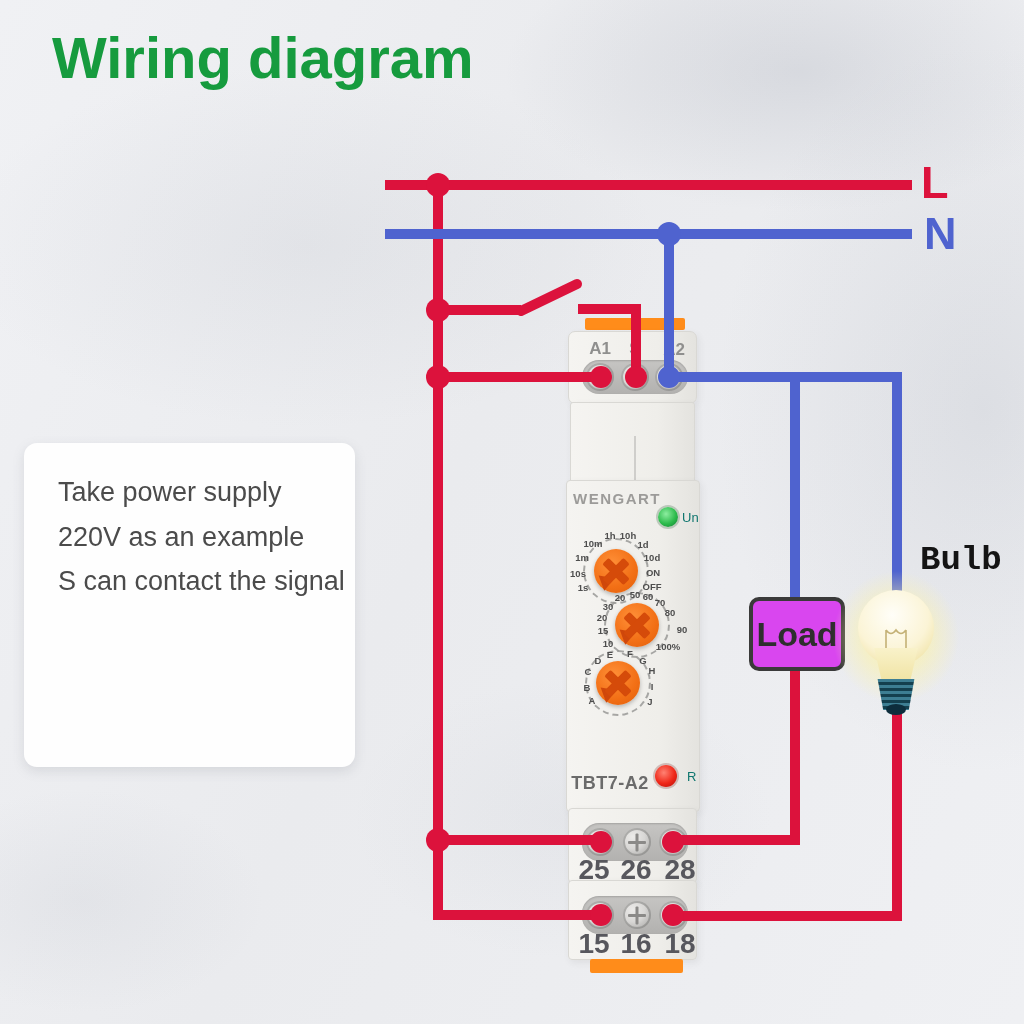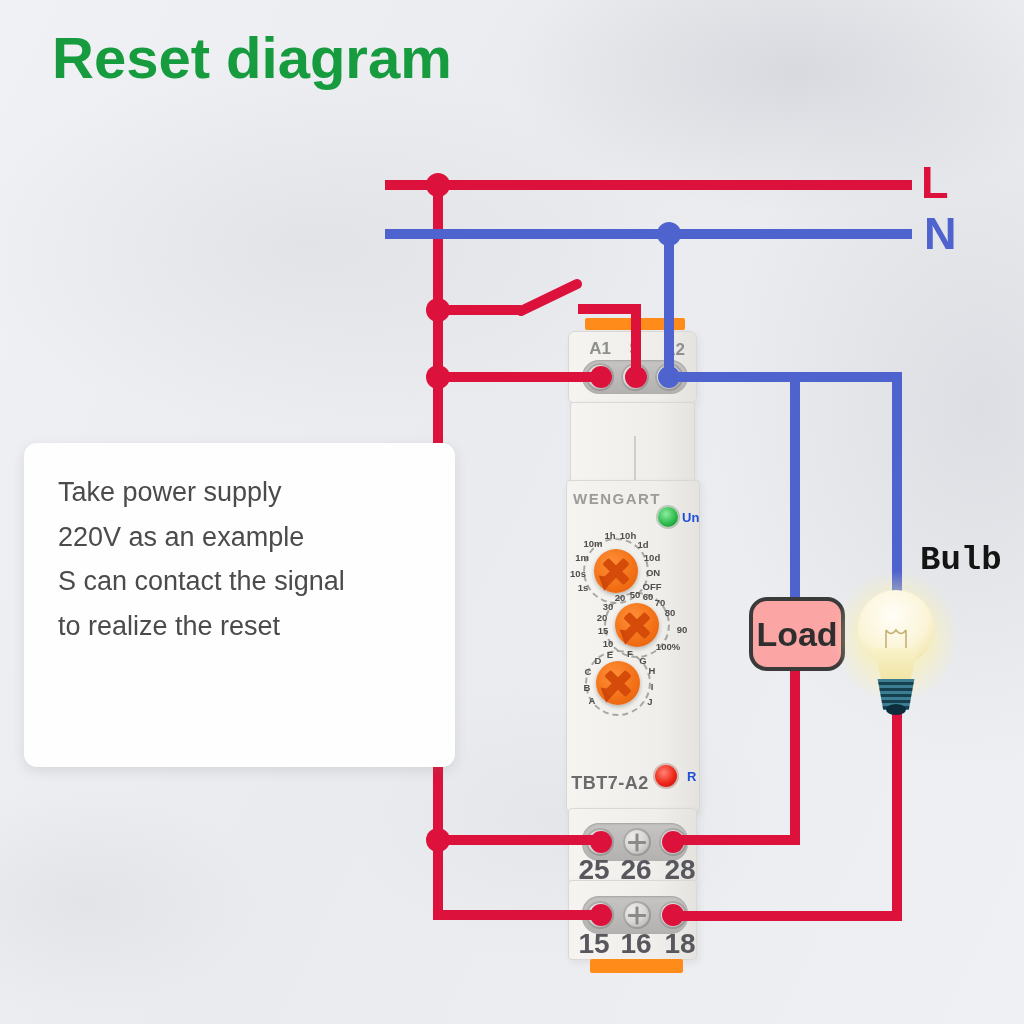--- a/index.html
+++ b/index.html
@@ -15,21 +15,21 @@
       linear-gradient(115deg, #f0f1f4 0%, #eaebee 45%, #eff0f3 100%);
   }
   .title{position:absolute;left:52px;top:24px;margin:0;font-size:58px;font-weight:800;color:#169b3e;letter-spacing:0;}
 
   
   .wire-label{position:absolute;font-weight:800;font-size:45px;line-height:1;}
   .l-label{left:921px;top:160px;color:#dc123c;}
   .n-label{left:924px;top:211px;color:#4f63cf;}
 
   
-  .descbox{position:absolute;left:24px;top:443px;width:431px;height:324px;background:#fefefe;border-radius:13px;
+  .descbox{position:absolute;left:24px;top:443px;width:331px;height:324px;background:#fefefe;border-radius:13px;
     box-shadow:0 4px 12px rgba(110,115,130,.18);}
   .descbox .lines{position:absolute;left:34px;top:27px;font-size:27px;line-height:44.5px;color:#4b4b4b;}
 
   
   .device{position:absolute;left:566px;top:318px;width:132px;height:656px;}
   .strip{position:absolute;background:#ff8c1a;border-radius:2px;}
   .strip-top{left:19px;top:0;width:100px;height:12px;}
   .strip-bottom{left:24px;top:641px;width:93px;height:14px;}
   .blk{position:absolute;background:linear-gradient(90deg,#f5f4f1 0%,#efeeea 70%,#e4e3df 100%);
     border:1px solid #d9d8d4;border-radius:7px;box-shadow:2px 3px 7px rgba(60,60,70,.08);}
@@ -49,39 +49,39 @@
     box-shadow:inset 0 0 0 2px rgba(120,120,118,.5);}
   .screw::before,.screw::after{content:"";position:absolute;left:5px;top:12.5px;width:18px;height:3px;background:#8b8a88;border-radius:1px;}
   .screw::after{transform:rotate(90deg);}
   .tlabel{position:absolute;transform:translate(-50%,-50%);font-size:17px;font-weight:700;color:#8f8f8e;white-space:nowrap;}
   .tnum{position:absolute;transform:translate(-50%,-50%);font-size:28px;font-weight:700;color:#57575d;white-space:nowrap;}
   .brand{position:absolute;left:1px;top:172px;width:100px;text-align:center;font-size:15px;font-weight:800;color:#9c9b99;letter-spacing:1.5px;}
   .led{position:absolute;border-radius:50%;}
   .led-un{left:92px;top:189px;width:20px;height:20px;background:radial-gradient(circle at 40% 35%, #8dedа0, #2dbb4c 55%, #0f7c30);
     background:radial-gradient(circle at 40% 35%, #8deda0, #2dbb4c 55%, #0f7c30);box-shadow:0 0 0 2px rgba(40,90,50,.25);}
   .led-r{left:89px;top:447px;width:22px;height:22px;background:radial-gradient(circle at 40% 35%, #ff8273, #ef2718 55%, #b30d08);box-shadow:0 0 0 2px rgba(120,40,35,.25);}
-  .ledtext{position:absolute;font-size:13px;font-weight:700;color:#1d4ed8;}
+  .ledtext{position:absolute;font-size:13px;font-weight:400;color:#0f766e;}
   .un-text{left:116px;top:192px;}
   .r-text{left:121px;top:451px;}
   .model{position:absolute;left:3px;top:455px;width:82px;text-align:center;font-size:18px;font-weight:800;color:#6b6b6b;letter-spacing:.5px;}
   .ticks{position:absolute;width:62px;height:62px;border:2px dashed #9a9a98;border-radius:50%;opacity:.85;}
   .knob{position:absolute;width:44px;height:44px;border-radius:50%;
     background:radial-gradient(circle at 40% 33%, #ff9038, #f26f15 60%, #e05e0c);
     box-shadow:0 2px 4px rgba(0,0,0,.25);}
   .knob::before,.knob::after{content:"";position:absolute;left:7px;top:17.5px;width:30px;height:9px;background:#d54b0a;border-radius:2px;}
   .knob::before{transform:rotate(45deg);}
   .knob::after{transform:rotate(-45deg);}
   .karrow{position:absolute;left:3px;bottom:5px;width:0;height:0;border-top:8px solid transparent;border-bottom:8px solid transparent;border-right:14px solid #cf470b;transform:rotate(40deg);}
   .dl{position:absolute;transform:translate(-50%,-50%);font-size:9.5px;font-weight:700;color:#4e4e4e;white-space:nowrap;letter-spacing:0;}
 
   
   .wires{position:absolute;left:0;top:0;}
 
   
-  .loadbox{position:absolute;left:749px;top:597px;width:88px;height:66px;background:#fca5a5;border:4px solid #3a3a3a;border-radius:18px;
+  .loadbox{position:absolute;left:749px;top:597px;width:88px;height:66px;background:#d946ef;border:4px solid #3a3a3a;border-radius:10px;
     display:flex;align-items:center;justify-content:center;font-size:34px;font-weight:800;color:#2e2e2e;}
 
   
   .bulb{position:absolute;left:0;top:0;}
   .bulb-glow{position:absolute;left:833px;top:571px;width:126px;height:132px;border-radius:50%;
     background:radial-gradient(closest-side, rgba(252,243,172,.95), rgba(252,243,172,.55) 55%, rgba(252,243,172,0));}
   .bulb-glass{position:absolute;left:858px;top:590px;width:76px;height:76px;border-radius:50%;
     background:radial-gradient(circle at 45% 33%, #fffef8, #fbf4d6 55%, #f0e3a6 85%, #e9d992);}
   .bulb-neck{position:absolute;left:870px;top:648px;width:52px;height:36px;
     clip-path:polygon(8% 0, 92% 0, 76% 100%, 24% 100%);
@@ -92,21 +92,21 @@
   .bulb-tip{position:absolute;left:886px;top:704px;width:20px;height:11px;border-radius:50%;background:#0d2d3c;}
   .bulb-label{position:absolute;left:920px;top:541px;font-size:34px;font-weight:800;color:#141414;font-family:Liberation Mono, monospace;}
   .filament{position:absolute;left:858px;top:590px;}
 </style>
 </head>
 <body>
 
 <div class="stage">
   <div class="marble"></div>
 
-  <h1 class="title">Reset diagram</h1>
+  <h1 class="title">Wiring diagram</h1>
 
   <div class="device">
     <div class="strip strip-top"></div>
     <div class="blk blk-top"></div>
     <div class="blk blk-mid"></div>
     <div class="seam"></div>
     <div class="blk blk-face"></div>
     <div class="blk blk-b1"></div>
     <div class="blk blk-b2"></div>
     <div class="strip strip-bottom"></div>
@@ -227,21 +227,20 @@
   </svg>
 
   <span class="wire-label l-label">L</span>
   <span class="wire-label n-label">N</span>
 
   <div class="descbox">
     <div class="lines">
       <div>Take power supply</div>
       <div>220V as an example</div>
       <div>S can contact the signal</div>
-      <div>to realize the reset</div>
     </div>
   </div>
 
   <div class="loadbox">Load</div>
 
   <div class="bulb">
     <div class="bulb-glow"></div>
     <div class="bulb-glass"></div>
     <svg class="filament" width="76" height="76" viewBox="0 0 76 76">
       <path d="M28 58 L28 40 M48 58 L48 40 M28 40 q5 7 10 0 q5 7 10 0" stroke="#c4b176" stroke-width="1.6" fill="none"></path>

